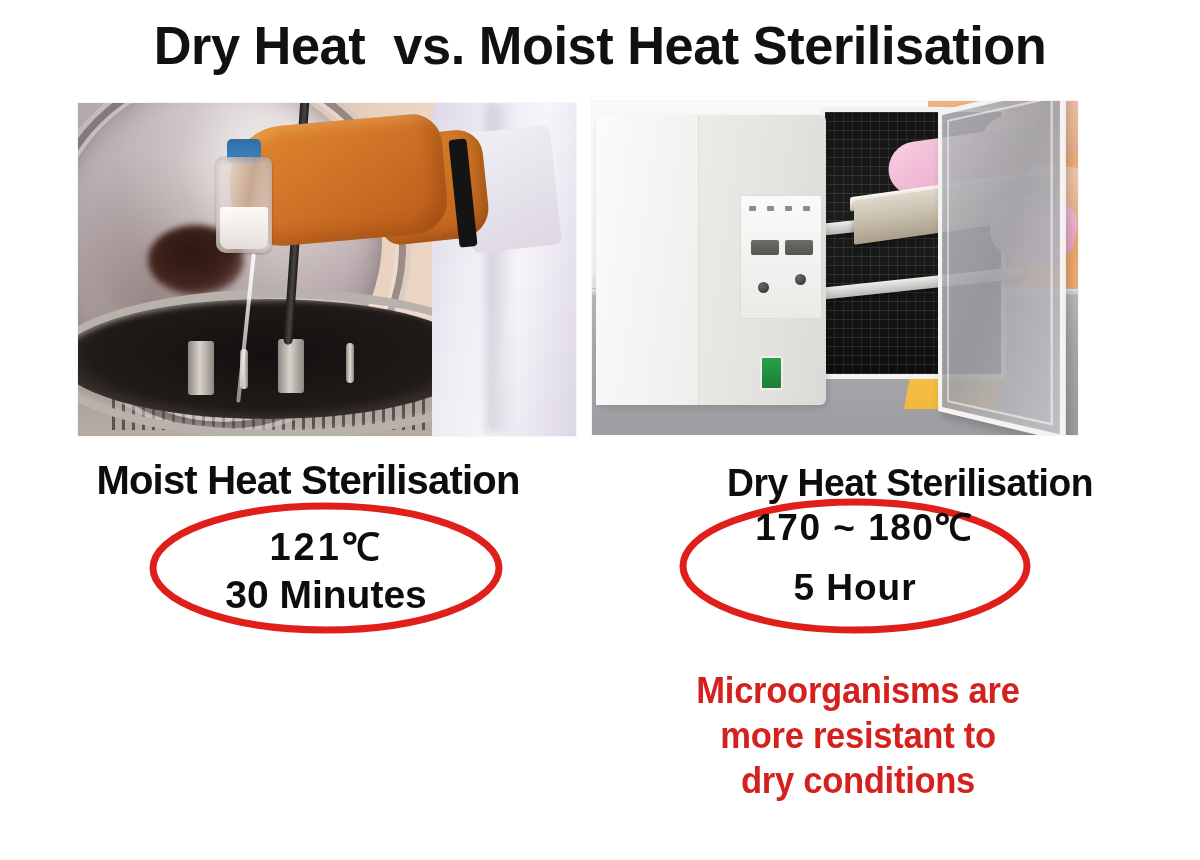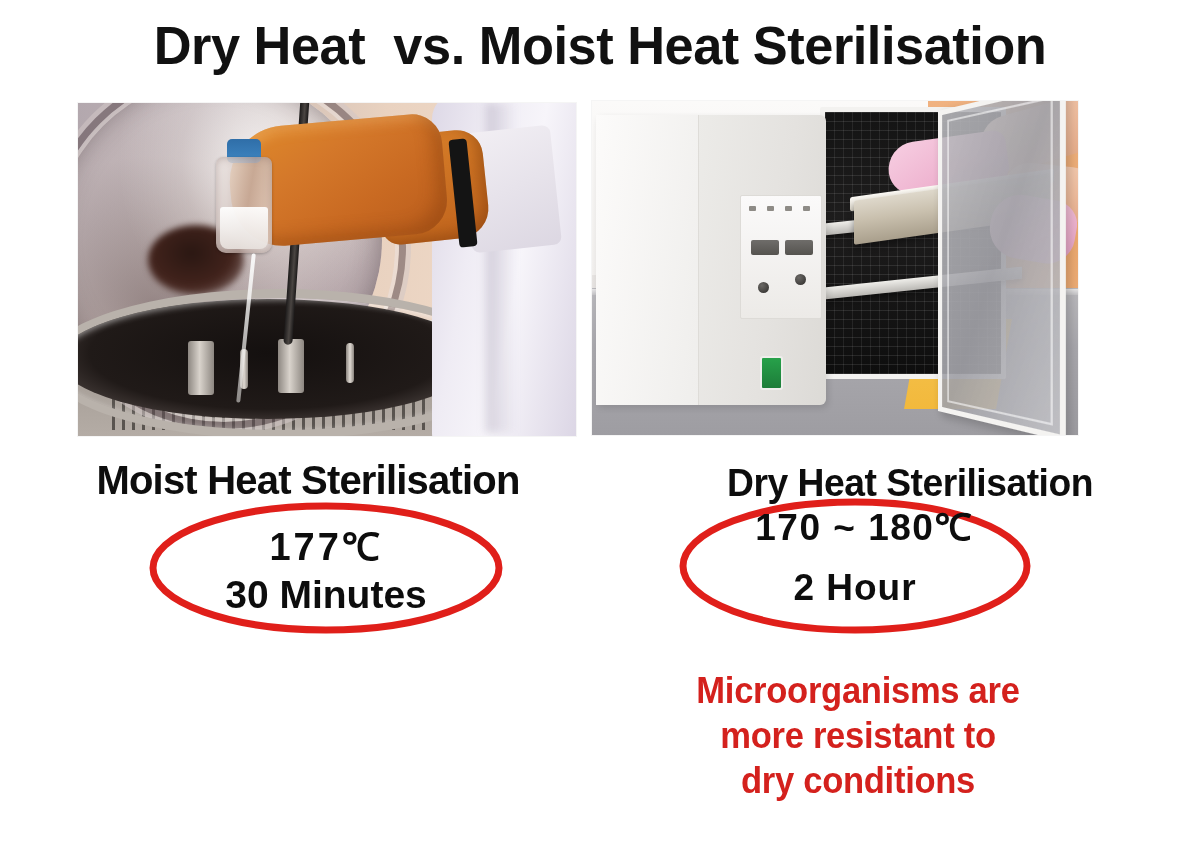--- a/index.html
+++ b/index.html
@@ -541,32 +541,32 @@
   </div>
 
   <div class="caption caption-left">Moist Heat Sterilisation</div>
   <div class="caption caption-right">Dry Heat Sterilisation</div>
 
   <div class="callout callout-left">
     <svg width="356" height="132" viewBox="0 0 356 132">
       <ellipse cx="178" cy="66" rx="173" ry="62" fill="none" stroke="#e01f1a" stroke-width="7"></ellipse>
     </svg>
     <div class="lines">
-      <div class="l1">177℃</div>
+      <div class="l1">121℃</div>
       <div class="l2">30 Minutes</div>
     </div>
   </div>
 
   <div class="callout callout-right">
     <svg width="354" height="136" viewBox="0 0 354 136">
       <ellipse cx="177" cy="68" rx="172" ry="64" fill="none" stroke="#e01f1a" stroke-width="7"></ellipse>
     </svg>
     <div class="lines">
       <div class="l1">170 ~ 180℃</div>
-      <div class="l2">2 Hour</div>
+      <div class="l2">5 Hour</div>
     </div>
   </div>
 
   <div class="note">
     <div>Microorganisms are</div>
     <div>more resistant to</div>
     <div>dry conditions</div>
   </div>
 
 </div>

